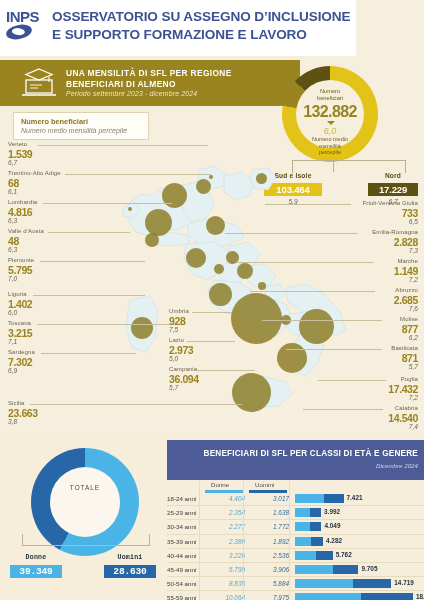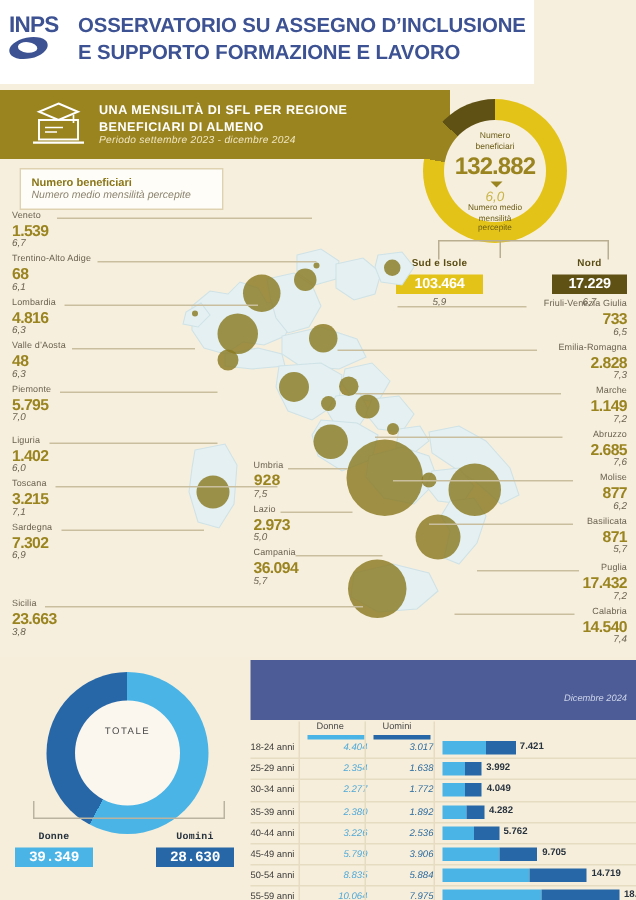--- a/index.html
+++ b/index.html
@@ -273,21 +273,21 @@
 
     <div class="rlab" style="left:8px;top:400px;">Sicilia</div>
     <div class="rline" style="left:30px;top:404px;width:212px;"></div>
     <div class="rnum" style="left:8px;top:407px;">23.663</div>
     <div class="ravg" style="left:8px;top:418px;">3,8</div>
   </div>
 
   <div>
     <div class="rlab" style="left:169px;top:308px;">Umbria</div>
     <div class="rline" style="left:192px;top:312px;width:40px;"></div>
-    <div class="rnum" style="left:169px;top:315px;font-family:Liberation Mono, monospace;">928</div>
+    <div class="rnum" style="left:169px;top:315px;">928</div>
     <div class="ravg" style="left:169px;top:326px;">7,5</div>
 
     <div class="rlab" style="left:169px;top:337px;">Lazio</div>
     <div class="rline" style="left:187px;top:341px;width:48px;"></div>
     <div class="rnum" style="left:169px;top:344px;">2.973</div>
     <div class="ravg" style="left:169px;top:355px;">5,0</div>
 
     <div class="rlab" style="left:169px;top:366px;">Campania</div>
     <div class="rline" style="left:197px;top:370px;width:58px;"></div>
     <div class="rnum" style="left:169px;top:373px;">36.094</div>
@@ -332,20 +332,21 @@
 
     <div class="rlab r" style="right:6px;top:405px;width:90px;">Calabria</div>
     <div class="rline" style="left:303px;top:409px;width:80px;"></div>
     <div class="rnum r" style="right:6px;top:412px;width:90px;">14.540</div>
     <div class="ravg r" style="right:6px;top:423px;width:90px;">7,4</div>
   </div>
 
   <div class="bottom"></div>
 
   <div class="bar-header">
+    <div class="bt">BENEFICIARI DI SFL PER CLASSI DI ETÀ E GENERE</div>
     <div class="bs">Dicembre 2024</div>
   </div>
 
   <div class="donut-bot" style="background:conic-gradient(from 0deg,#4bb4e6 0deg 208deg,#2767a8 208deg 360deg);"></div>
   <div class="donut-bot-hole" style="left:50px;top:467px;"></div>
   <div style="position:absolute;left:31px;top:448px;width:108px;height:108px;">
     <div class="db-lab">TOTALE</div>
   </div>
 
   <div style="position:absolute;left:22px;top:534px;width:126px;height:11px;border-bottom:1px solid #b9b39f;border-left:1px solid #b9b39f;border-right:1px solid #b9b39f;"></div>

